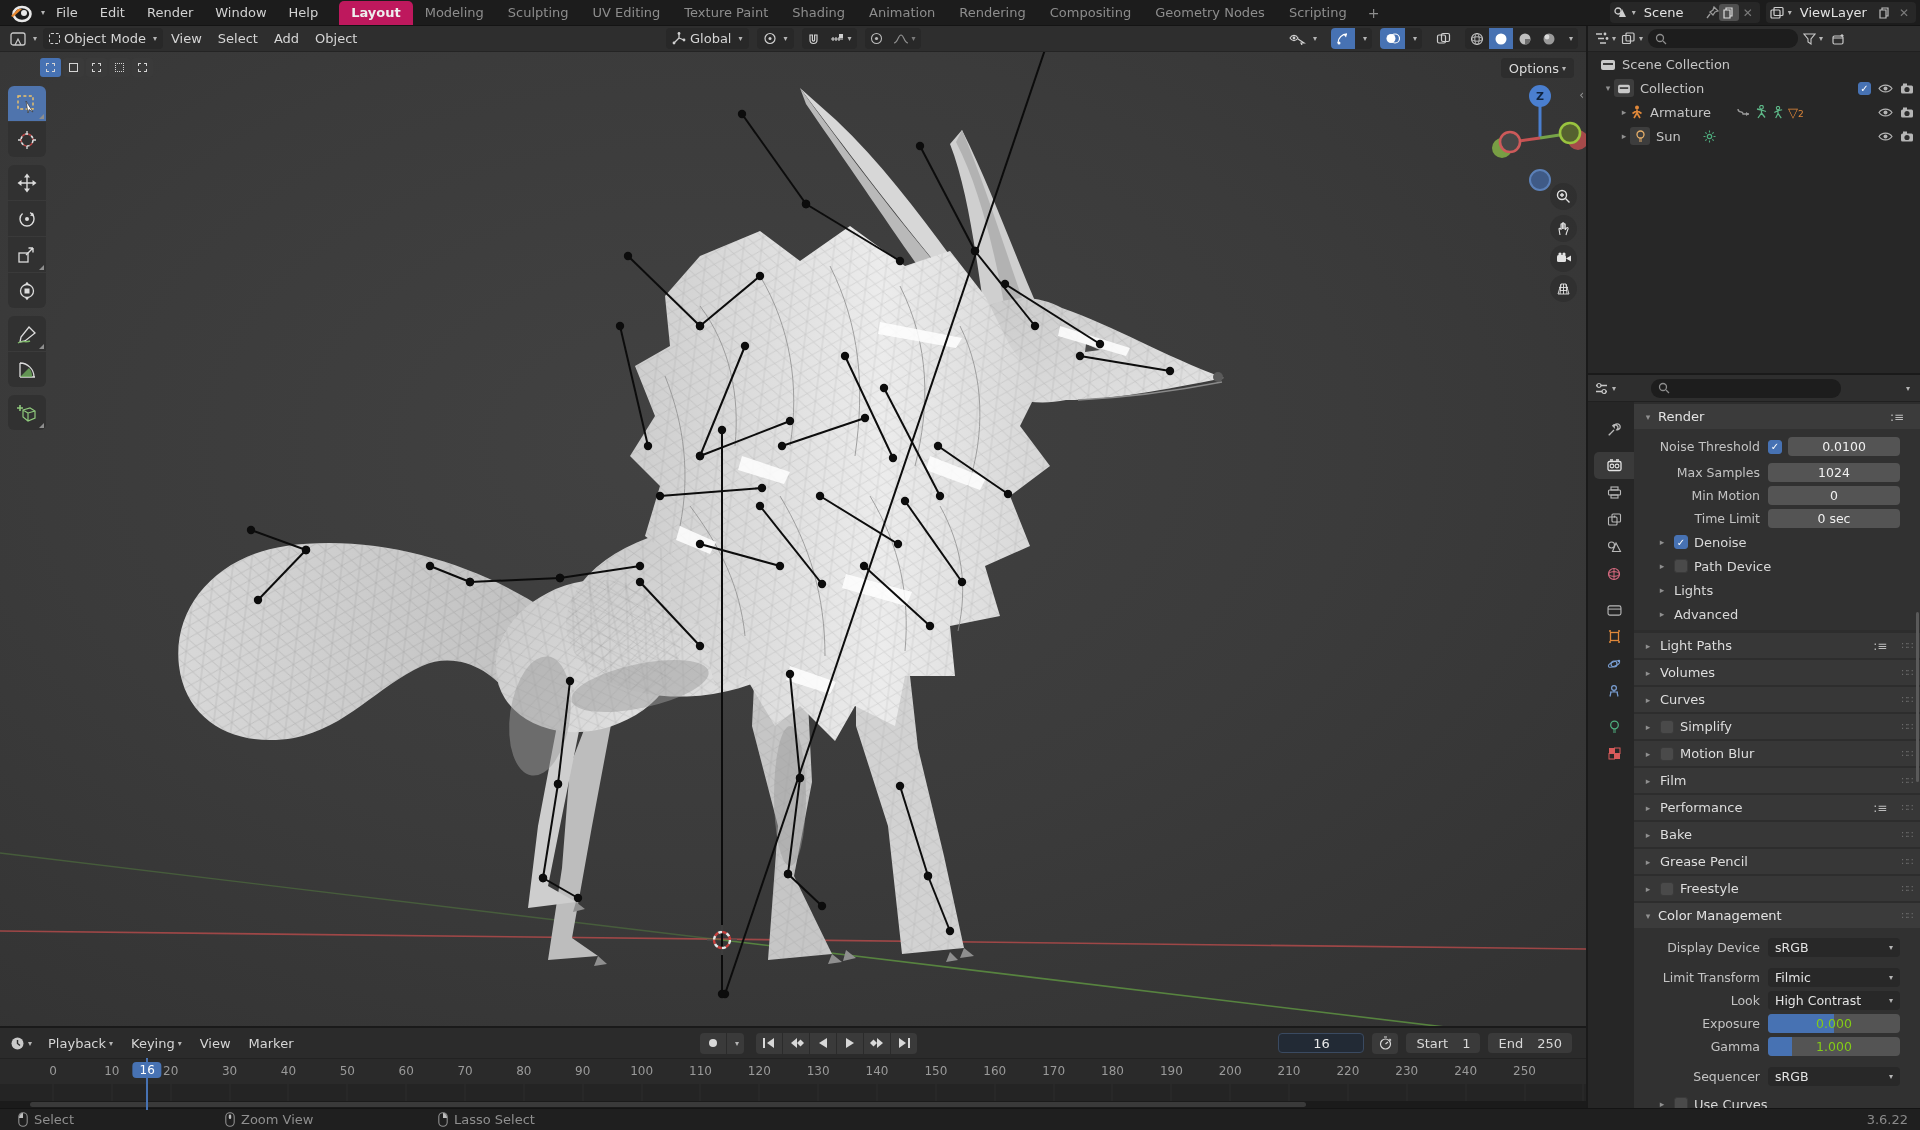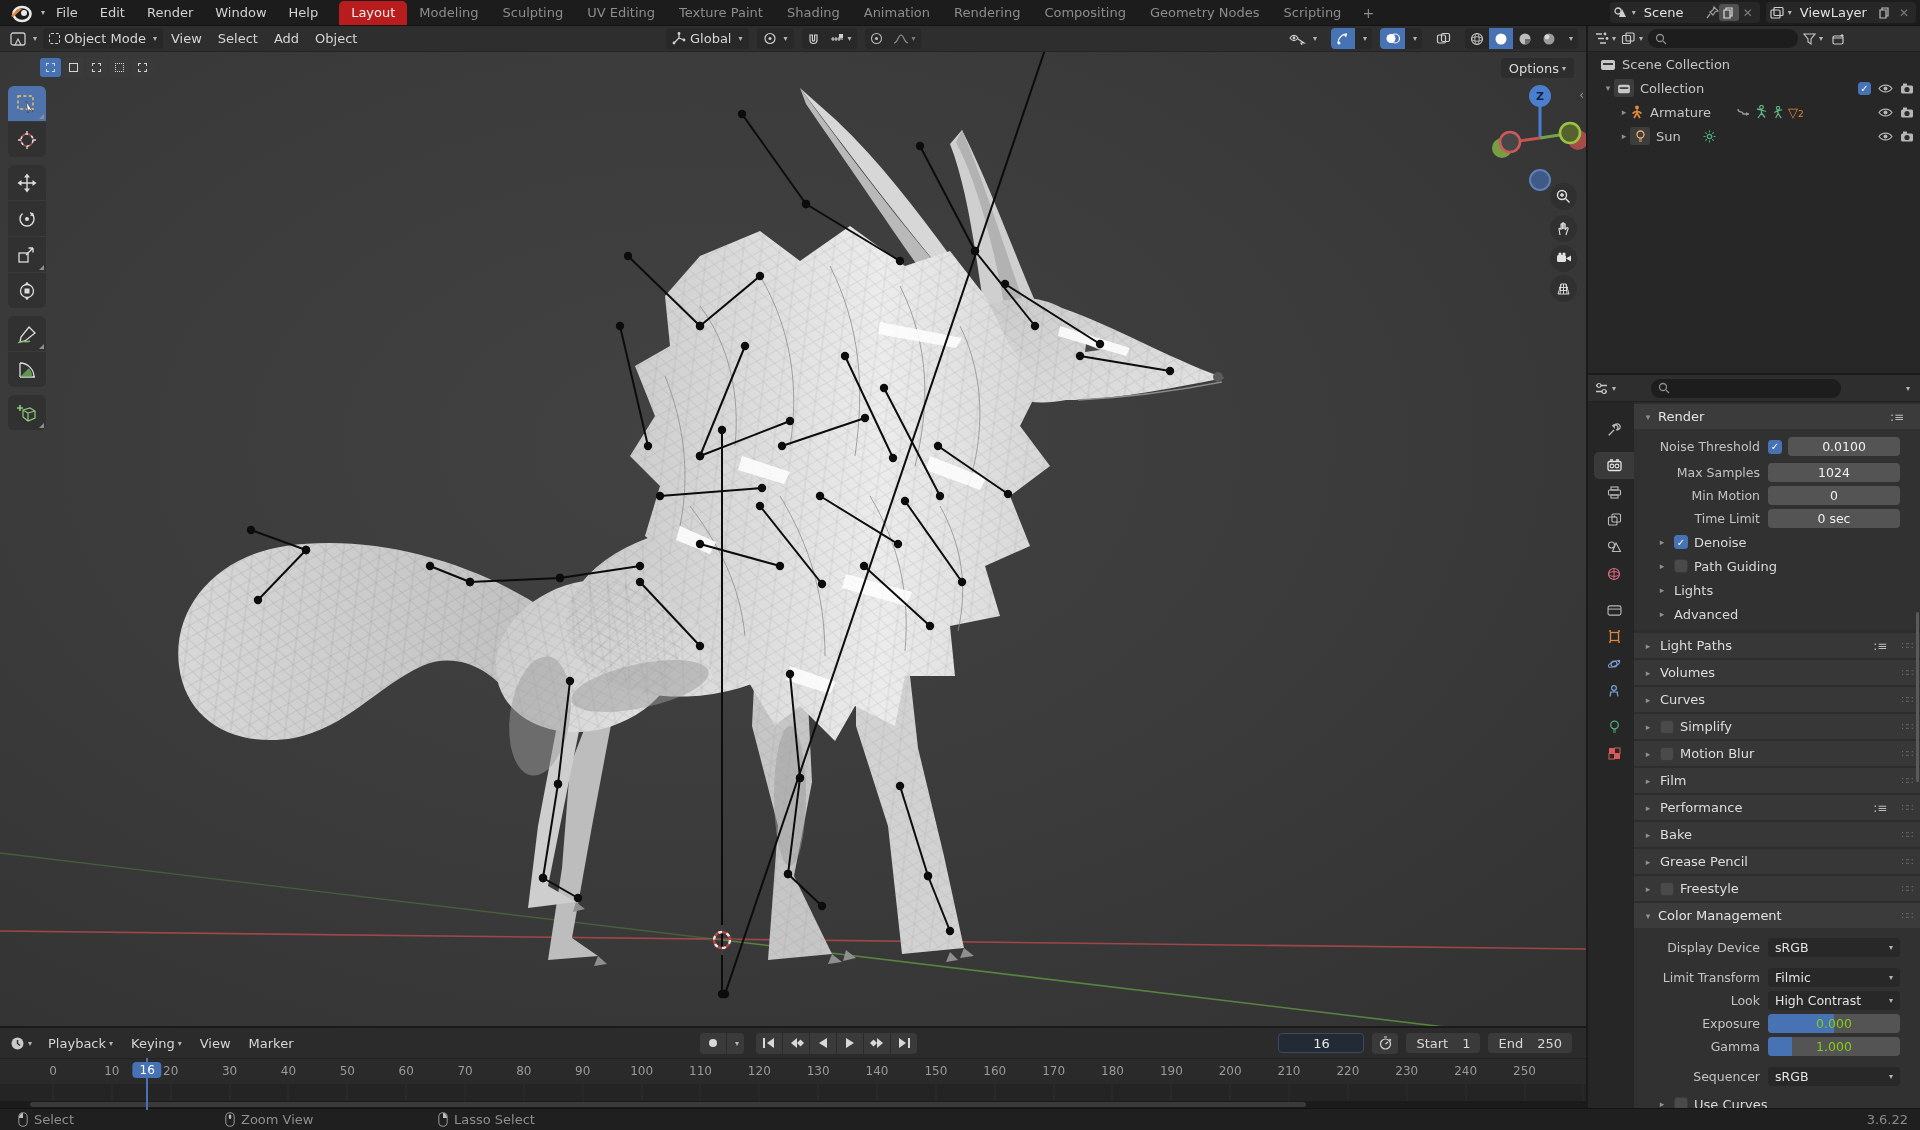--- a/index.html
+++ b/index.html
@@ -8,21 +8,21 @@
   .flex{display:flex;align-items:center;}
   .chev{font-size:8px;color:#b5b5b5;margin-left:3px;}
   .chev.dim{color:#7a7a7a;}
 
   
   #topbar{position:absolute;left:0;top:0;width:1920px;height:26px;background:#1c1c1c;display:flex;align-items:center;border-bottom:1px solid #141414;}
   #blender-logo{width:26px;height:20px;margin:0 4px 0 8px;}
   .topmenu{padding:0 11px;height:26px;line-height:26px;color:#d2d2d2;cursor:default;}
   #ws-tabs{display:flex;align-items:center;height:26px;margin-left:10px;}
   .ws-tab{padding:4px 12px 5px;color:#8d8d8d;border-radius:5px 5px 0 0;white-space:nowrap;}
-  .ws-tab.active{background:#b91c1c;color:#eeeeee;}
+  .ws-tab.active{background:#be185d;color:#eeeeee;font-weight:bold;}
   .ws-add{color:#8d8d8d;padding:0 9px;font-size:14px;}
   #topbar-right{margin-left:auto;display:flex;gap:6px;margin-right:4px;}
   .idblock{display:flex;align-items:center;background:#272727;border-radius:4px;height:21px;padding:0 3px;}
   .idblock .name{padding:0 8px;color:#e2e2e2;min-width:70px;}
   .mini-btn{width:20px;height:17px;border-radius:3px;display:flex;align-items:center;justify-content:center;color:#bbb;}
   .mini-btn.lit{background:#505050;}
   .x-btn{color:#7c7c7c;font-size:12px;padding:0 4px;}
 
   
   #viewport{position:absolute;left:0;top:26px;width:1586px;height:1000px;background:radial-gradient(ellipse 1200px 750px at 44% 42%, #424242 0%, #3b3b3b 55%, #333333 100%);overflow:hidden;}
@@ -861,21 +861,21 @@
           <span class="field">0 sec</span>
         </div>
         <div class="subrow">
           <span class="disc">▸</span>
             <span class="cb on">✓</span>
           <span>Denoise</span>
         </div>
         <div class="subrow">
           <span class="disc">▸</span>
             <span class="cb"></span>
-          <span>Path Guiding</span>
+          <span>Path Device</span>
         </div>
         <div class="subrow">
           <span class="disc">▸</span>
           <span>Lights</span>
         </div>
         <div class="subrow">
           <span class="disc">▸</span>
           <span>Advanced</span>
         </div>
       </div>

